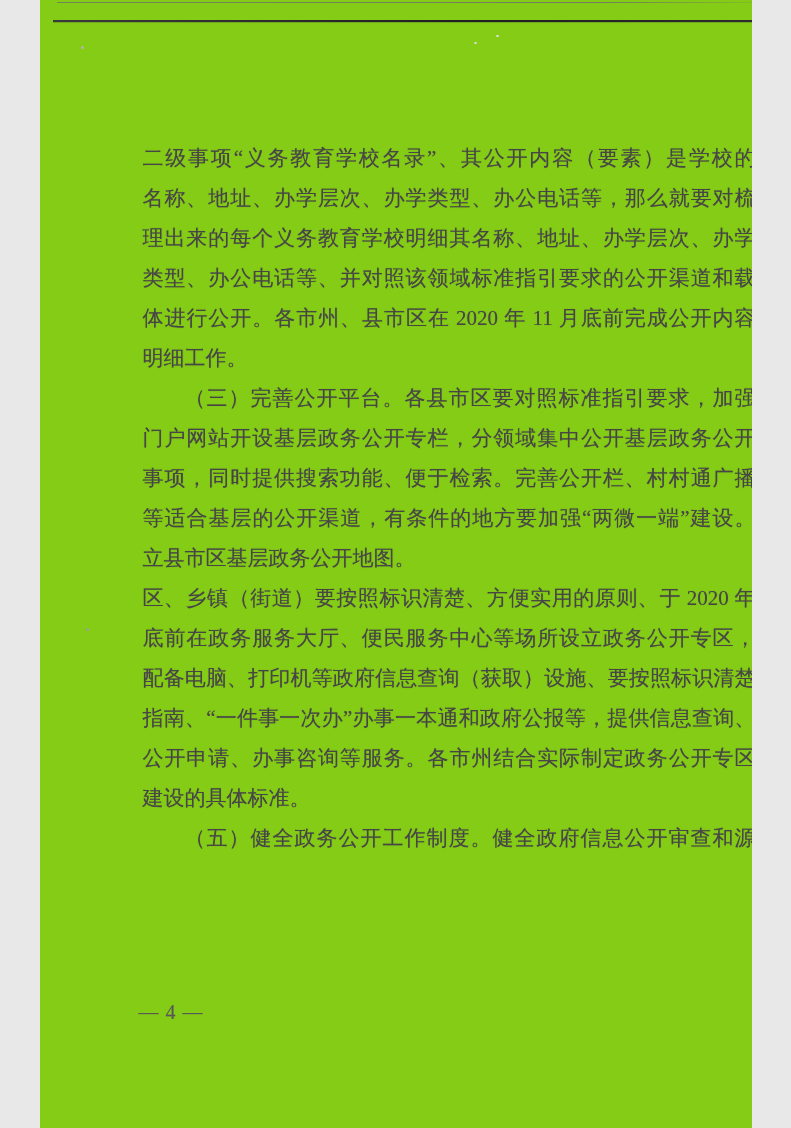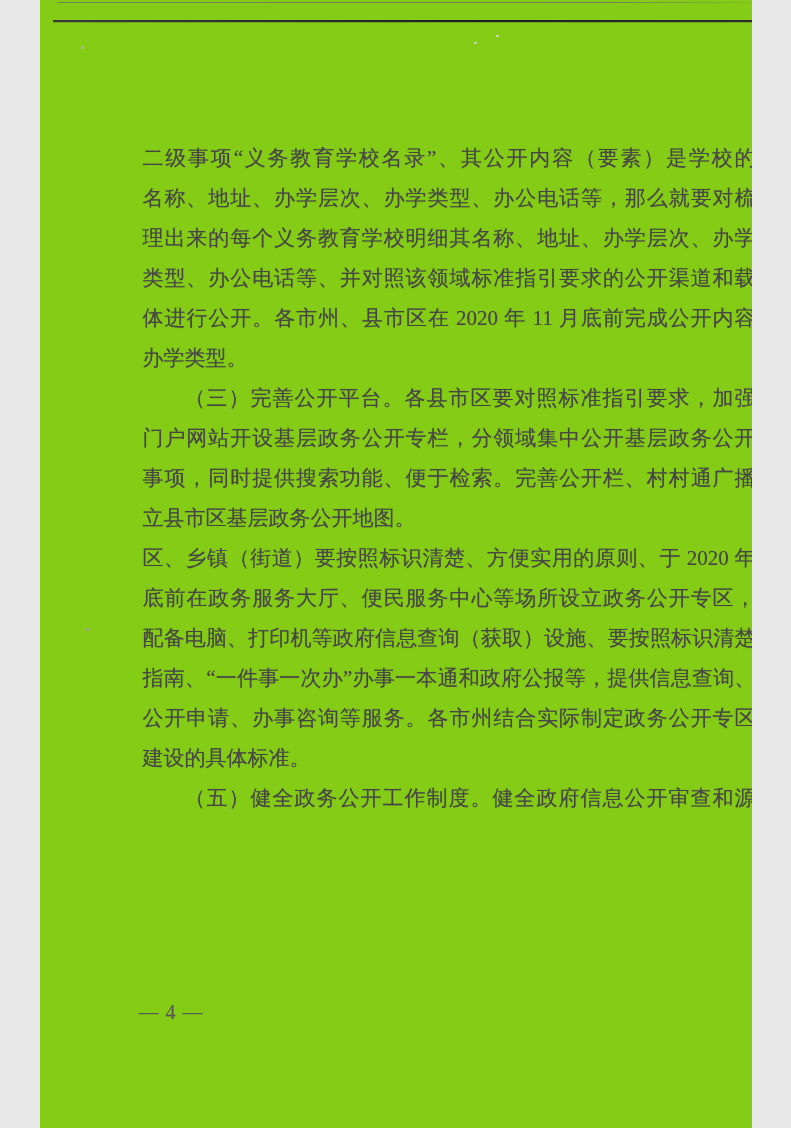--- a/index.html
+++ b/index.html
@@ -100,24 +100,25 @@
   <div class="speckle sp3"></div>
   <div class="speckle sp4"></div>
   <div class="edge-vertical-faint"></div>
 
   <div class="text-block">
       <div class="line fill">二级事项“义务教育学校名录”、其公开内容（要素）是学校的</div>
       <div class="line fill">名称、地址、办学层次、办学类型、办公电话等，那么就要对梳</div>
       <div class="line fill">理出来的每个义务教育学校明细其名称、地址、办学层次、办学</div>
       <div class="line fill">类型、办公电话等、并对照该领域标准指引要求的公开渠道和载</div>
       <div class="line fill">体进行公开。各市州、县市区在 2020 年 11 月底前完成公开内容</div>
-      <div class="line">办学类型。</div>
+      <div class="line">明细工作。</div>
       <div class="line fill indent">（三）完善公开平台。各县市区要对照标准指引要求，加强</div>
       <div class="line fill">门户网站开设基层政务公开专栏，分领域集中公开基层政务公开</div>
       <div class="line fill">事项，同时提供搜索功能、便于检索。完善公开栏、村村通广播</div>
+      <div class="line fill">等适合基层的公开渠道，有条件的地方要加强“两微一端”建设。</div>
       <div class="line">立县市区基层政务公开地图。</div>
       <div class="line fill">区、乡镇（街道）要按照标识清楚、方便实用的原则、于 2020 年</div>
       <div class="line fill">底前在政务服务大厅、便民服务中心等场所设立政务公开专区，</div>
       <div class="line fill">配备电脑、打印机等政府信息查询（获取）设施、要按照标识清楚</div>
       <div class="line fill">指南、“一件事一次办”办事一本通和政府公报等，提供信息查询、</div>
       <div class="line fill">公开申请、办事咨询等服务。各市州结合实际制定政务公开专区</div>
       <div class="line">建设的具体标准。</div>
       <div class="line fill indent">（五）健全政务公开工作制度。健全政府信息公开审查和源</div>
     </div>
 

